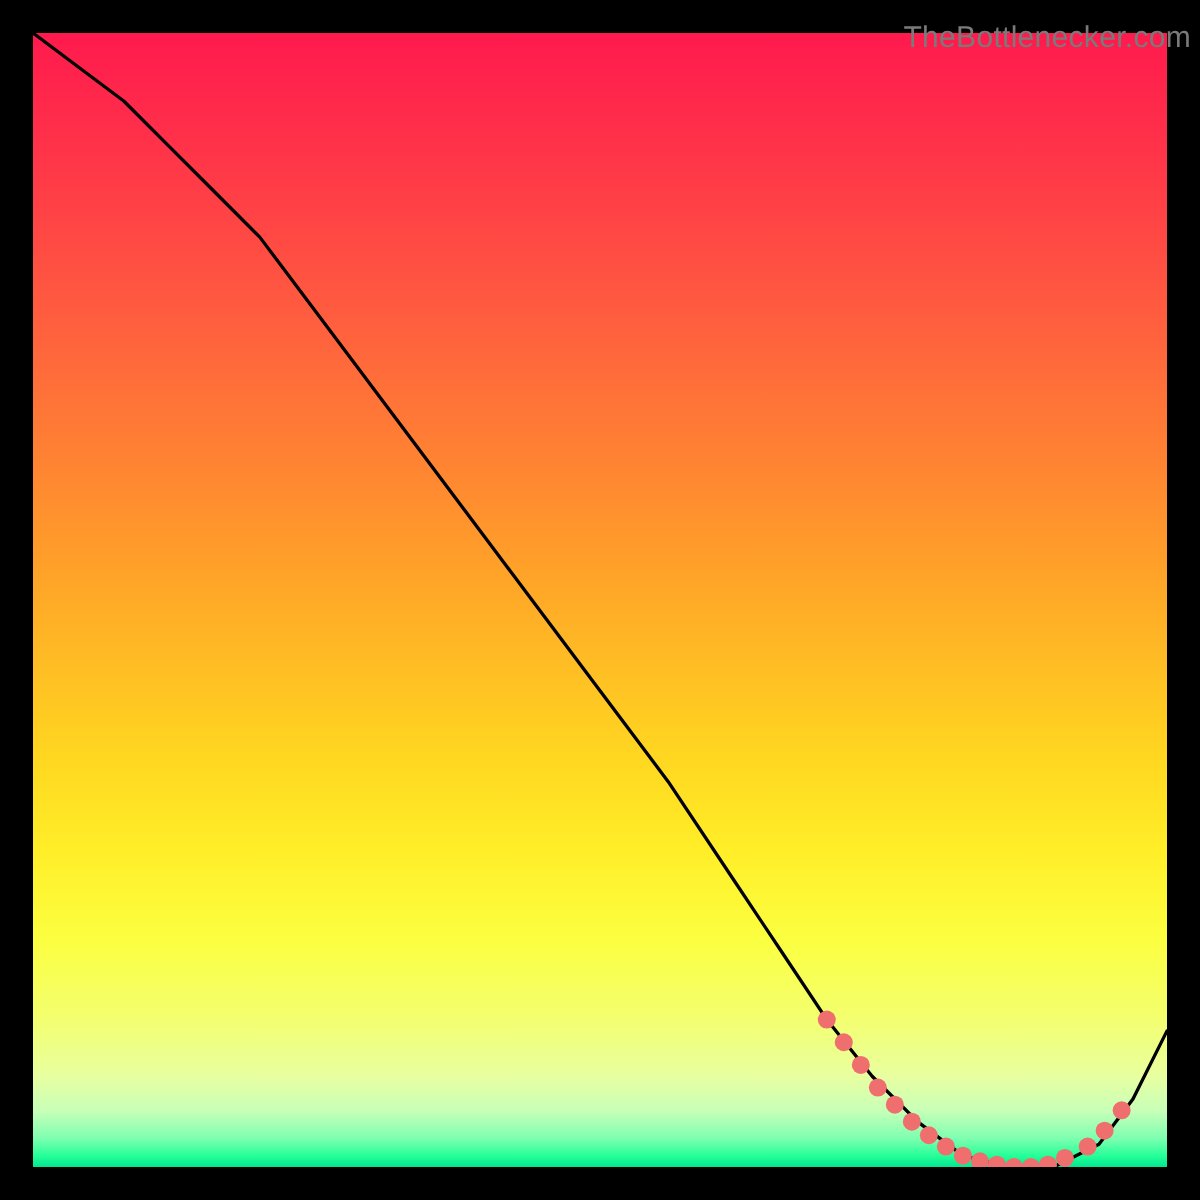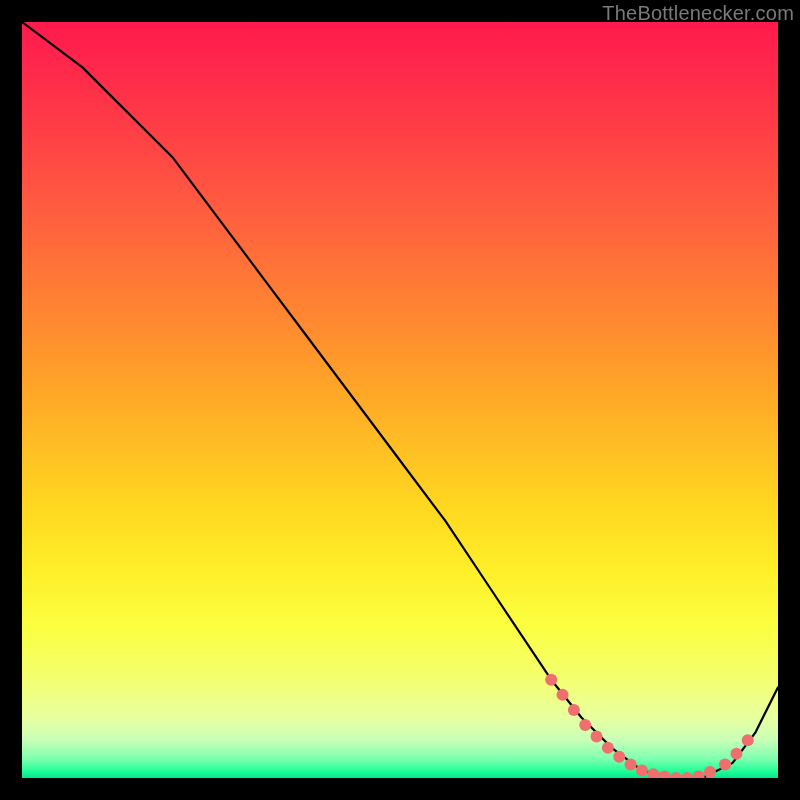--- a/index.html
+++ b/index.html
@@ -48,21 +48,21 @@
   svg.curve {
     position: absolute;
     left: 22px;
     top: 22px;
     width: 756px;
     height: 756px;
     pointer-events: none;
   }
   .watermark {
     position: absolute;
-    top: 2px;
+    top: 14px;
     right: 6px;
     color: #7a7a7a;
     font-size: 20px;
     font-weight: 400;
     letter-spacing: 0.2px;
     user-select: none;
   }
 </style>
 </head>
 <body>

